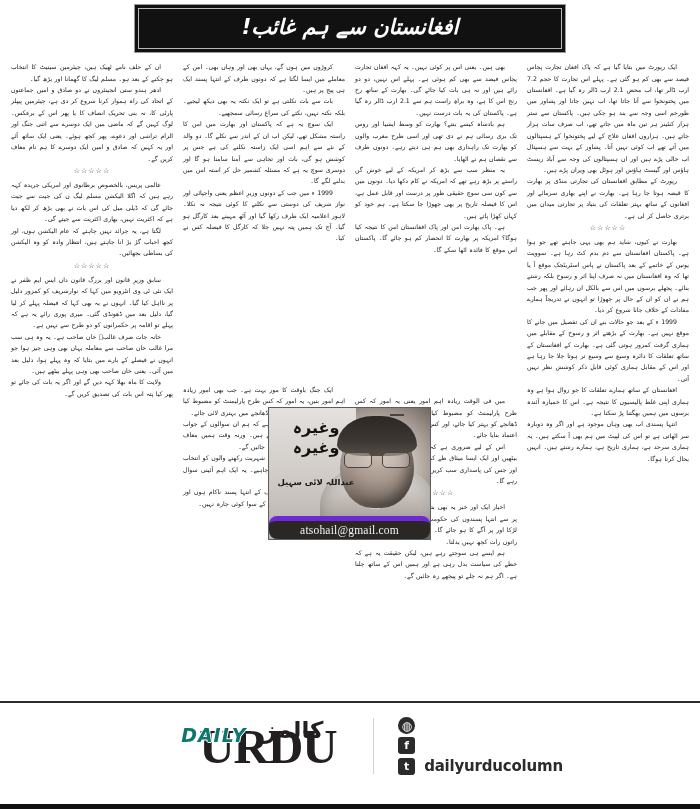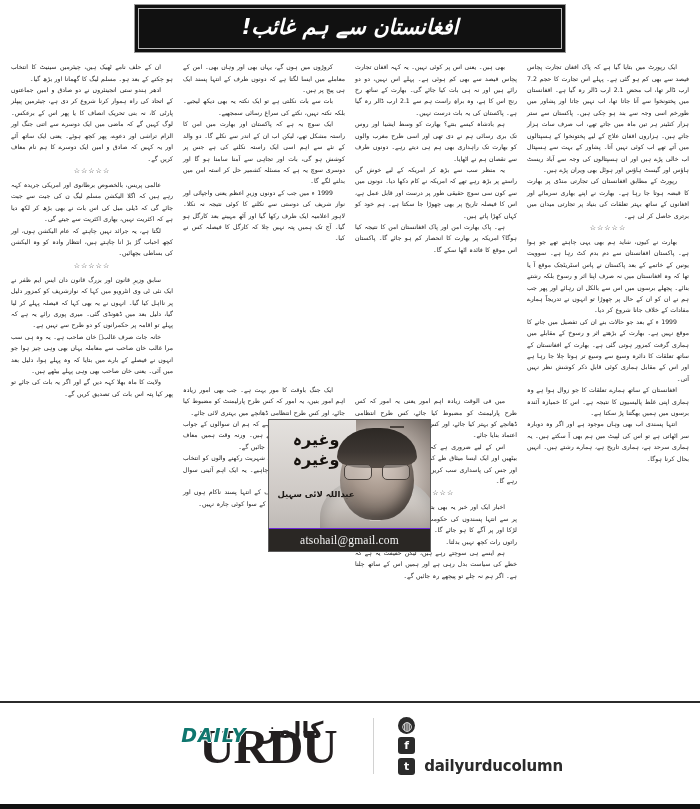--- a/index.html
+++ b/index.html
@@ -106,21 +106,20 @@
   .author-box {
     position: absolute;
     left: 268px;
     top: 348px;
     width: 163px;
     height: 133px;
     background: #737373;
     border: 1px solid #5d5d5d;
     overflow: hidden;
     z-index: 5;
-    margin-top: 12px;
   }
   .author-photo-area {
     position: absolute;
     inset: 0;
     background:
       radial-gradient(ellipse 52% 60% at 66% 44%, #efe9e4 0%, #cdc4bd 42%, #9d938c 72%, #6d645e 100%),
       linear-gradient(180deg, #d8d4d0 0%, #b9b4b0 100%);
   }
   
   .author-backdrop {
@@ -207,24 +206,25 @@
     font-weight: bold;
     color: #1a1613;
     line-height: 1.3;
     direction: rtl;
   }
   .email-bar {
     position: absolute;
     left: 0; right: 0; bottom: 0;
     height: 23px;
     background: #2a2724;
-    border-top: 1px solid #6d28d9;
+    border-top: 5px solid #6d28d9;
     display: flex;
     align-items: center;
     justify-content: center;
+    border-radius: 8px;
   }
   .email-text {
     color: #f4f4f4;
     font-family: "Liberation Serif", "DejaVu Serif", serif;
     font-size: 11.5px;
     letter-spacing: .2px;
     direction: ltr;
   }
 
   

